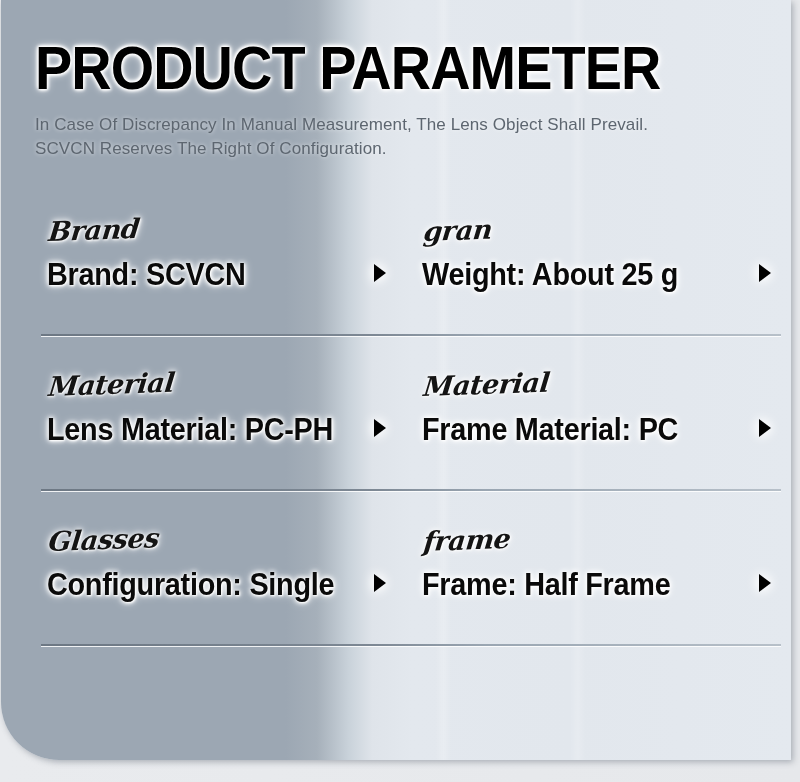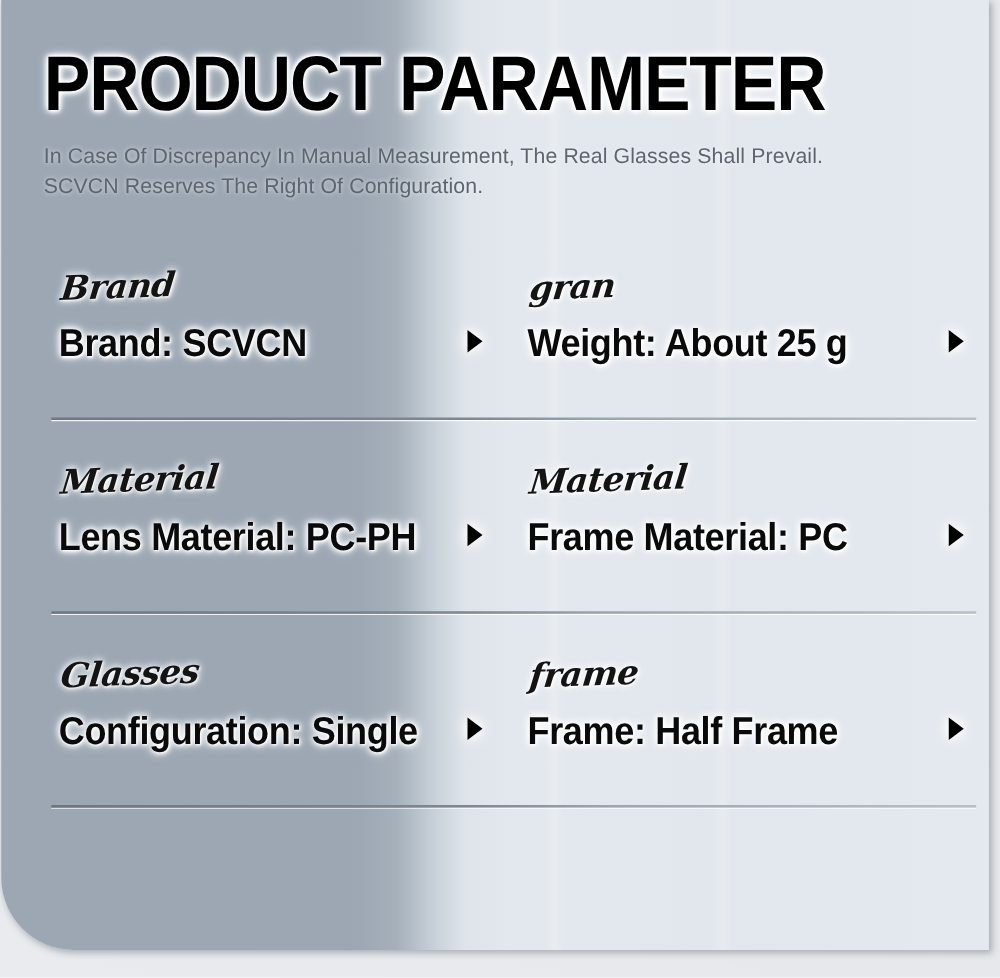--- a/index.html
+++ b/index.html
@@ -161,21 +161,21 @@
   }
 </style>
 </head>
 <body>
 
 <div id="panel">
 
   <div id="header">
     <div id="title">PRODUCT PARAMETER</div>
     <div id="subtitle">
-      <div>In Case Of Discrepancy In Manual Measurement, The Real Glasses Shall Prevail.</div>
+      <div>In Case Of Discrepancy In Manual Measurement, The Lens Object Shall Prevail.</div>
       <div>SCVCN Reserves The Right Of Configuration.</div>
     </div>
   </div>
 
   <div id="specs">
 
     <div class="spec-row">
       <div class="spec-cols">
         <div class="spec-cell left">
           <span class="script-label">Brand</span>

